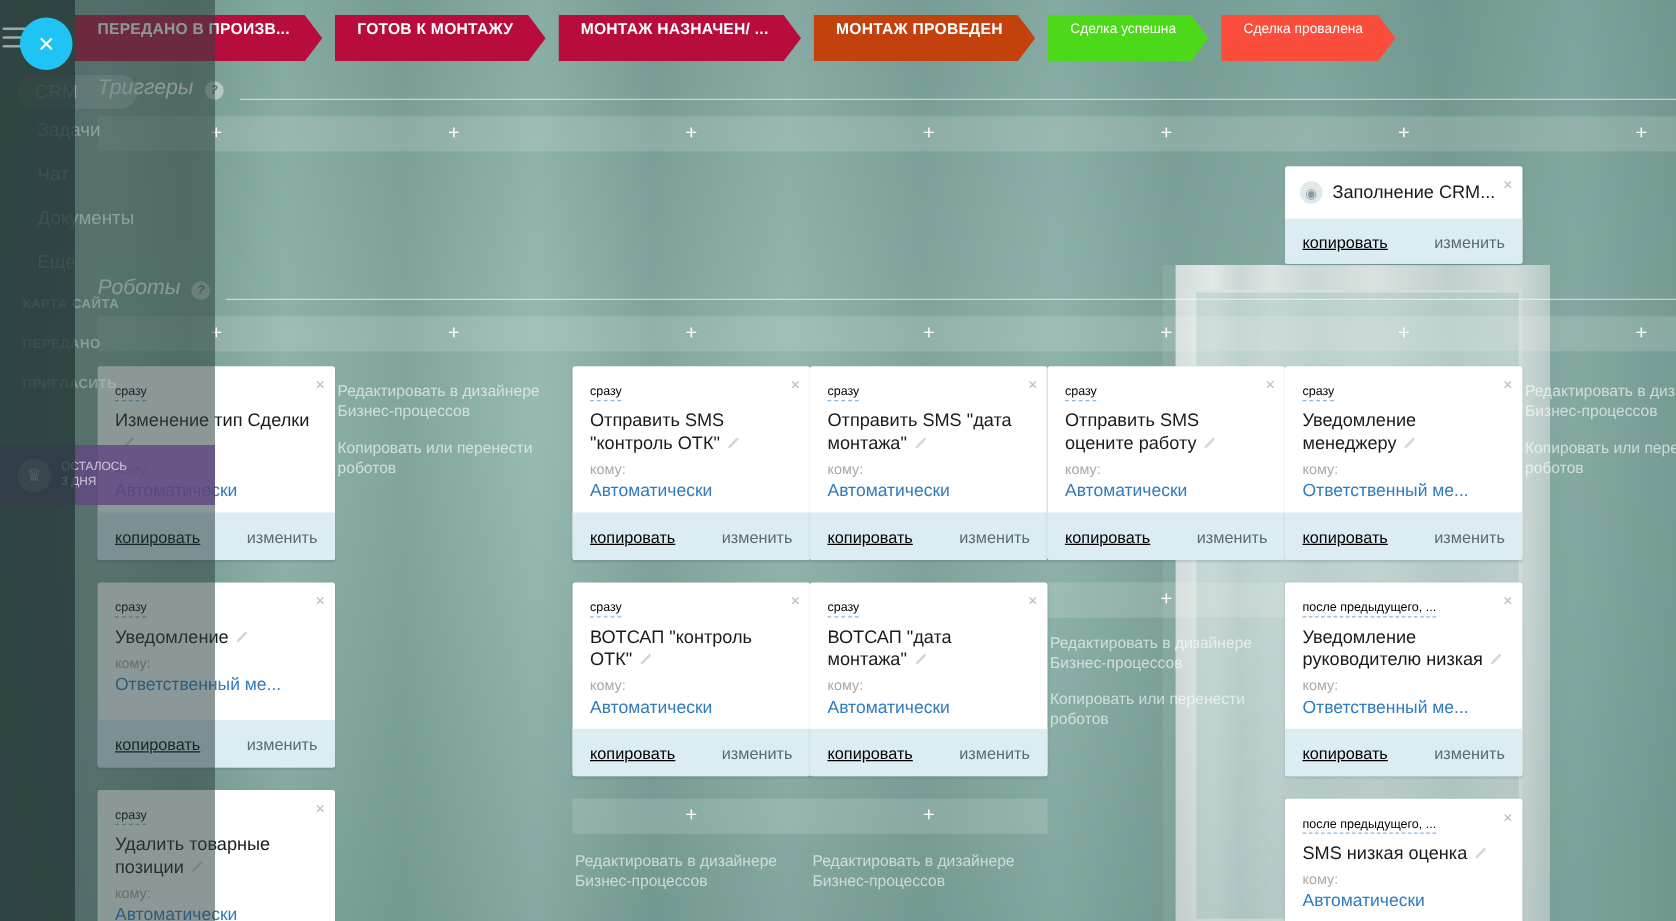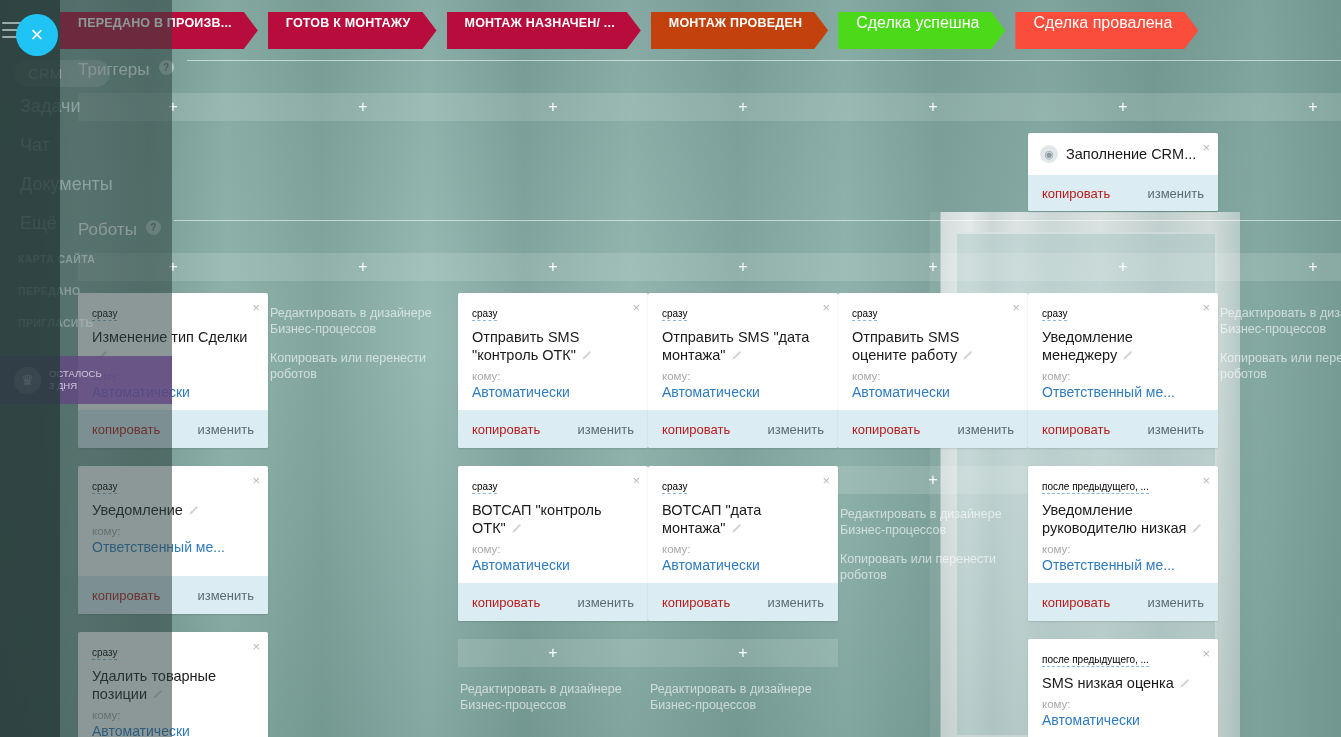--- a/index.html
+++ b/index.html
@@ -77,22 +77,22 @@
     position: absolute; left: 0; top: 60px; width: 140px;
     z-index: 36;
   }
   .nav-pill {
     margin: 0 0 0 14px; padding: 5px 14px; width: 96px;
     background: rgba(120,140,138,0.38);
     border-radius: 14px;
     color: rgba(175,192,190,0.62); font-size: 15px;
   }
   .nav-item {
-    padding: 9px 0 9px 20px;
-    color: rgba(175,192,190,0.62); font-size: 18px;
+    padding: 9px 0 9px 30px;
+    color: rgba(175,192,190,0.62); font-size: 15px;
     white-space: nowrap;
   }
   .nav-sec {
     padding: 10px 0 10px 18px;
     color: rgba(175,192,190,0.55);
     font-size: 10.5px; font-weight: bold; letter-spacing: .4px;
     white-space: nowrap;
   }
   #promo {
     position: absolute; left: 0; bottom: 0px; width: 172px; height: 48px;
@@ -118,28 +118,28 @@
   .stage {
     position: relative; height: 37px;
     display: flex; align-items: center;
     padding: 0 26px 16px 18px;
     margin-right: 10px;
     color: #fff; font-size: 12.5px; font-weight: bold;
     letter-spacing: .2px;
     clip-path: polygon(0 0, calc(100% - 14px) 0, 100% 50%, calc(100% - 14px) 100%, 0 100%);
     justify-content: flex-end;
   }
-  .stage.soft { font-weight: normal; font-size: 16px; letter-spacing: 0; }
+  .stage.soft { font-weight: normal; font-size: 11px; letter-spacing: 0; }
 
   
   #content { position: absolute; left: 60px; top: 0; right: 0; bottom: 0; z-index: 15; }
 
   .sec-head {
-    position: absolute; left: 18px; display: flex; align-items: flex-start; gap: 9px;
-    color: #ffffff; width: 1263px;
+    position: absolute; left: 18px; display: flex; align-items: flex-end; gap: 9px;
+    color: #ffffff; width: 1263px; font-style: italic;
   }
   .sec-head .t { font-size: 17px; }
   .sec-head .q {
     width: 15px; height: 15px; border-radius: 50%;
     background: rgba(225,235,233,0.55); color: rgba(95,120,117,0.95);
     font-size: 10px; display: flex; align-items: center; justify-content: center;
     font-weight: bold;
   }
   .sec-head .rule { flex: 1; height: 1px; background: rgba(255,255,255,0.55); margin-left: 4px; }
 
@@ -183,21 +183,21 @@
     display: inline-block; width: 11px; height: 11px; margin-left: 5px;
     vertical-align: -1px; opacity: .45;
   }
   .card .klabel { margin-top: 6px; color: #a8a8a8; font-size: 11.5px; }
   .card .kval { margin-top: 2px; color: #2f7bbf; font-size: 14px; }
   .card .foot {
     background: #dcecf3; height: 38px;
     display: flex; align-items: center; justify-content: space-between;
     padding: 0 14px;
   }
-  .card .foot .cp { color: #b91c1c; font-size: 13px; }
+  .card .foot .cp { color: #000000; font-size: 13px; text-decoration: underline; }
   .card .foot .ed { color: #5b6b70; font-size: 13px; }
 
   
   .card.trigger .body { min-height: 0; padding: 12px 12px 12px 12px; display: flex; align-items: center; gap: 8px; }
   .card.trigger .tico {
     width: 18px; height: 18px; border-radius: 50%;
     background: #e2e8ea; color: #8b9ba1;
     display: flex; align-items: center; justify-content: center;
     font-size: 11px; flex: none;
   }

